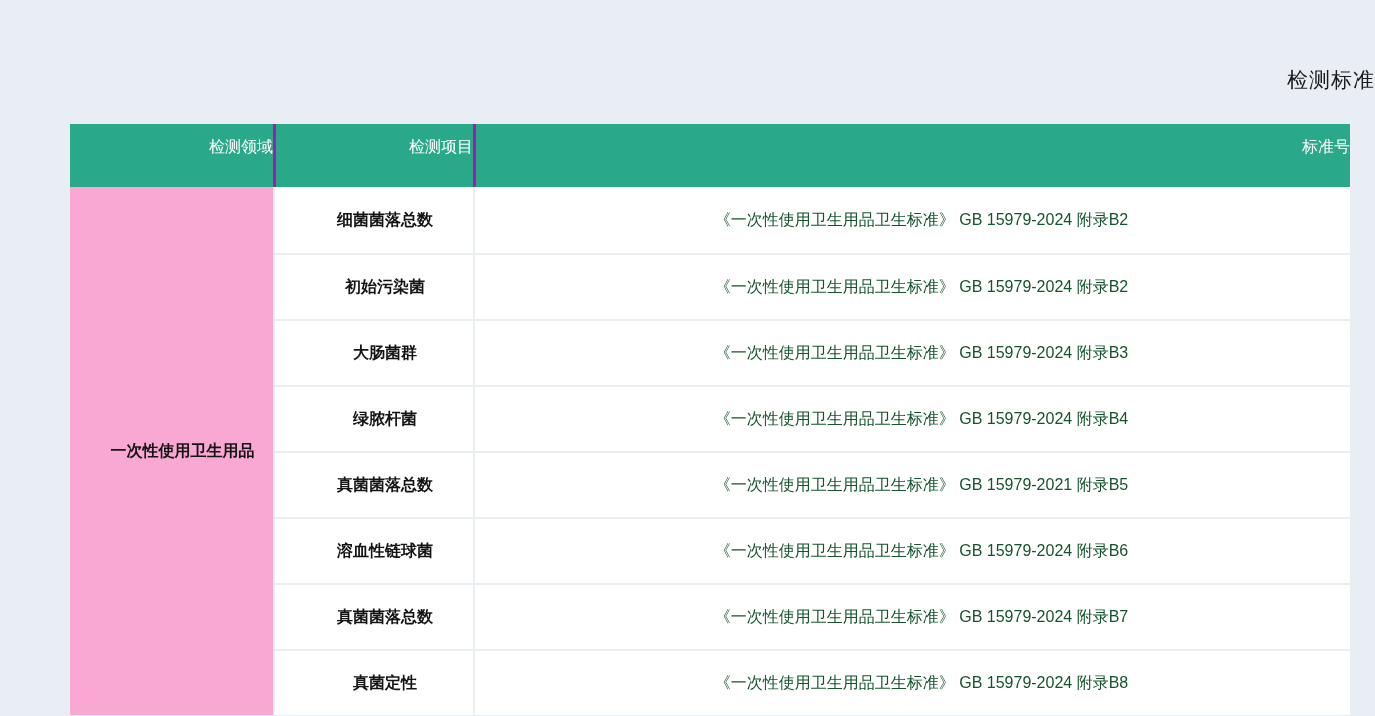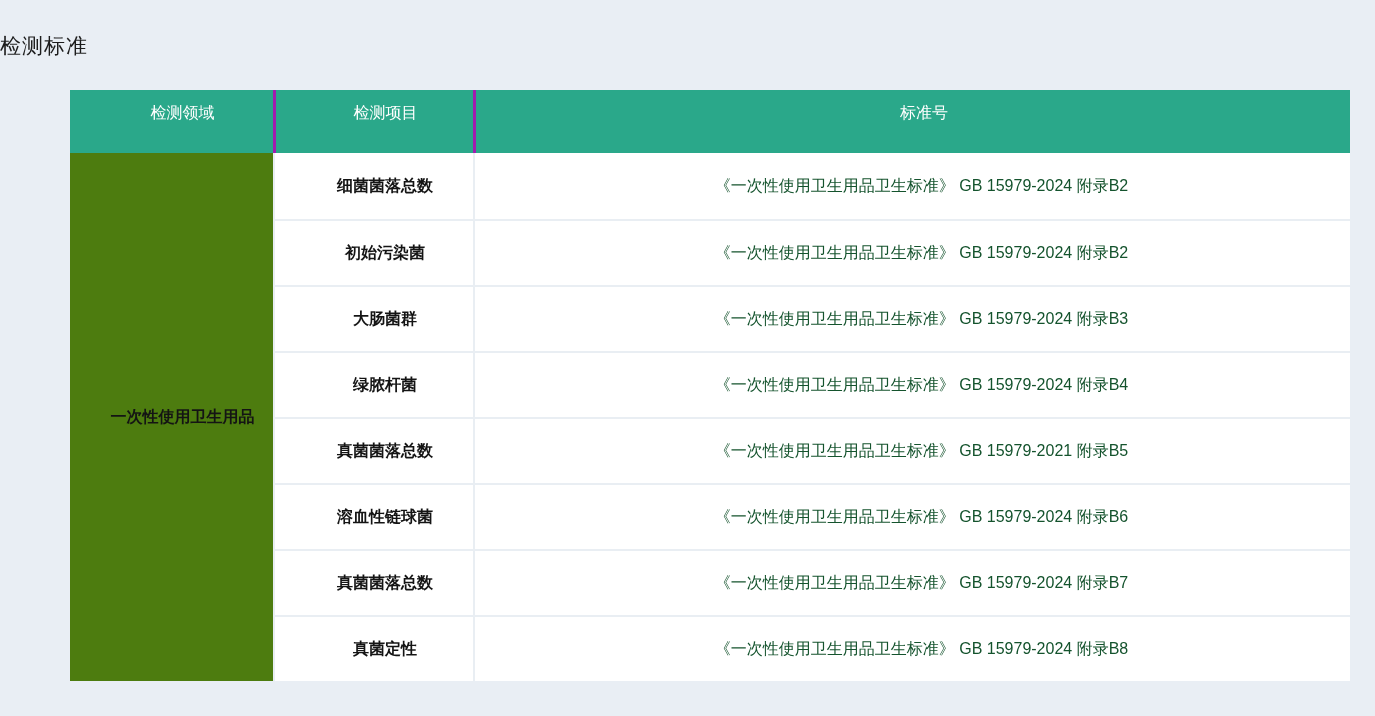--- a/index.html
+++ b/index.html
@@ -4,62 +4,63 @@
 <style>
   * { margin: 0; padding: 0; box-sizing: border-box; }
   html, body {
     width: 1375px; height: 716px;
     font-family: "Liberation Sans", "DejaVu Sans", sans-serif;
     background: #e9eef4;
     overflow: hidden;
   }
   .page { width: 1375px; height: 716px; position: relative; }
   .title {
-    text-align: left;
+    text-align: right;
     padding-top: 32px;
     font-size: 21px;
     font-weight: 500;
     color: #1c1c1c;
     letter-spacing: 1px;
+    margin-top: 34px;
   }
   .standards-table {
     position: absolute;
     left: 70px;
     top: 90px;
     width: 1280px;
     border-collapse: separate;
     border-spacing: 0;
     background: #ffffff;
     table-layout: fixed;
   }
   .col-domain   { width: 203px; }
   .col-item     { width: 200px; }
   .col-standard { width: 877px; }
   .standards-table th {
     background: #2aa88a;
     color: #ffffff;
     font-weight: 400;
     font-size: 16px;
-    text-align: center;
+    text-align: right;
     height: 63px;
     padding: 0 0 16px 22px;
     vertical-align: middle;
   }
   .standards-table th + th { border-left: 3px solid #a21caf; }
   .standards-table td {
     height: 66px;
     vertical-align: middle;
     font-size: 16px;
     text-align: center;
   }
   td.domain-cell {
     font-weight: bold;
     color: #141414;
     padding-left: 22px;
-    background: #4d7c0f;
+    background: #f9a8d4;
   }
   td.item-cell {
     font-weight: bold;
     color: #141414;
     padding-left: 22px;
     border-left: 2px solid #e9eef3;
   }
   td.standard-cell {
     color: #14532d;
     padding-left: 18px;

